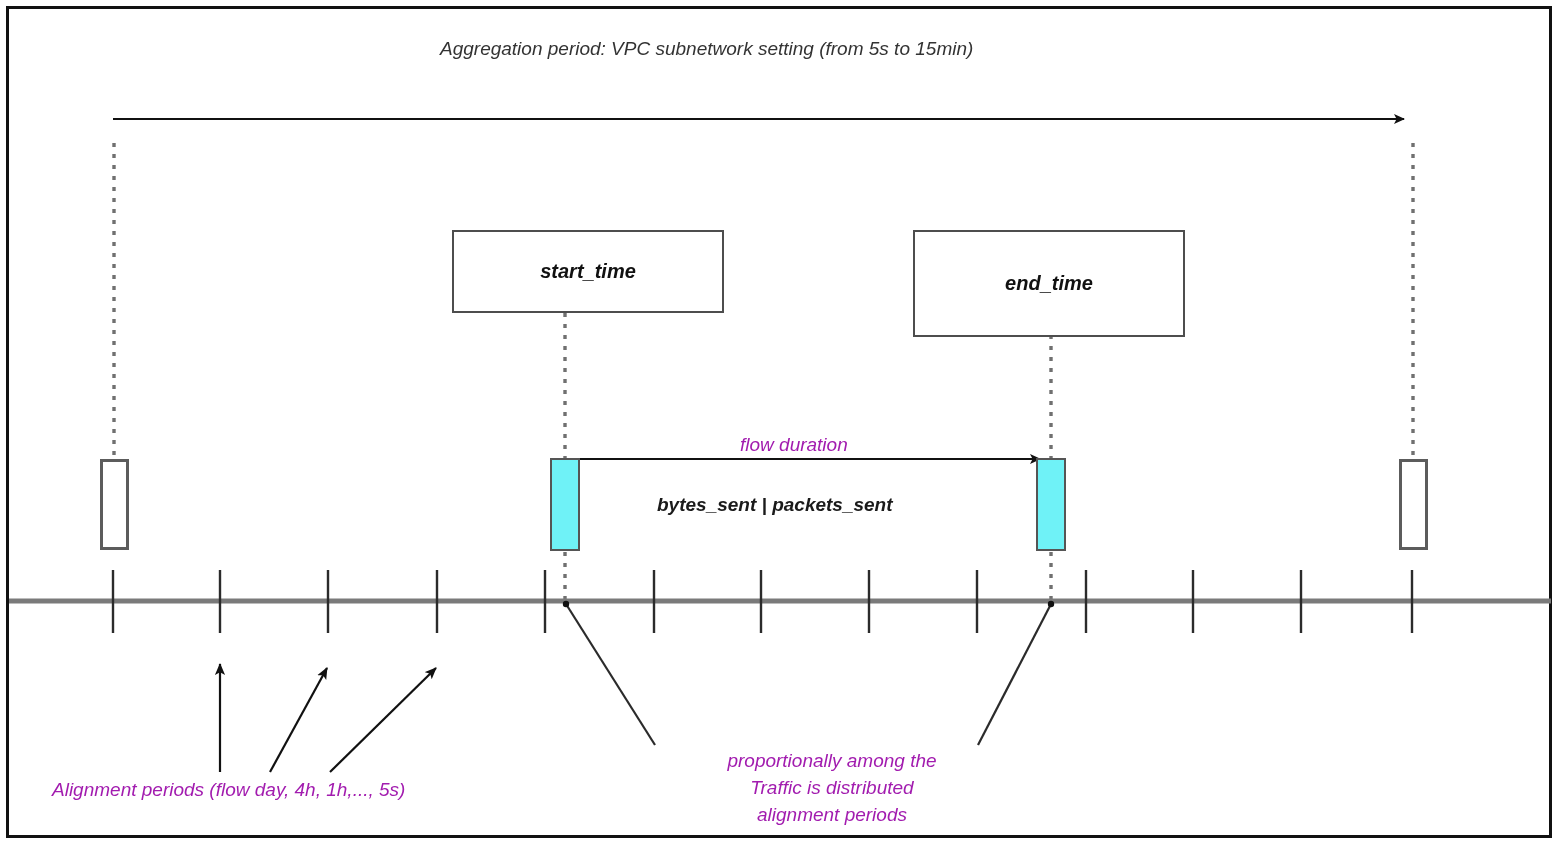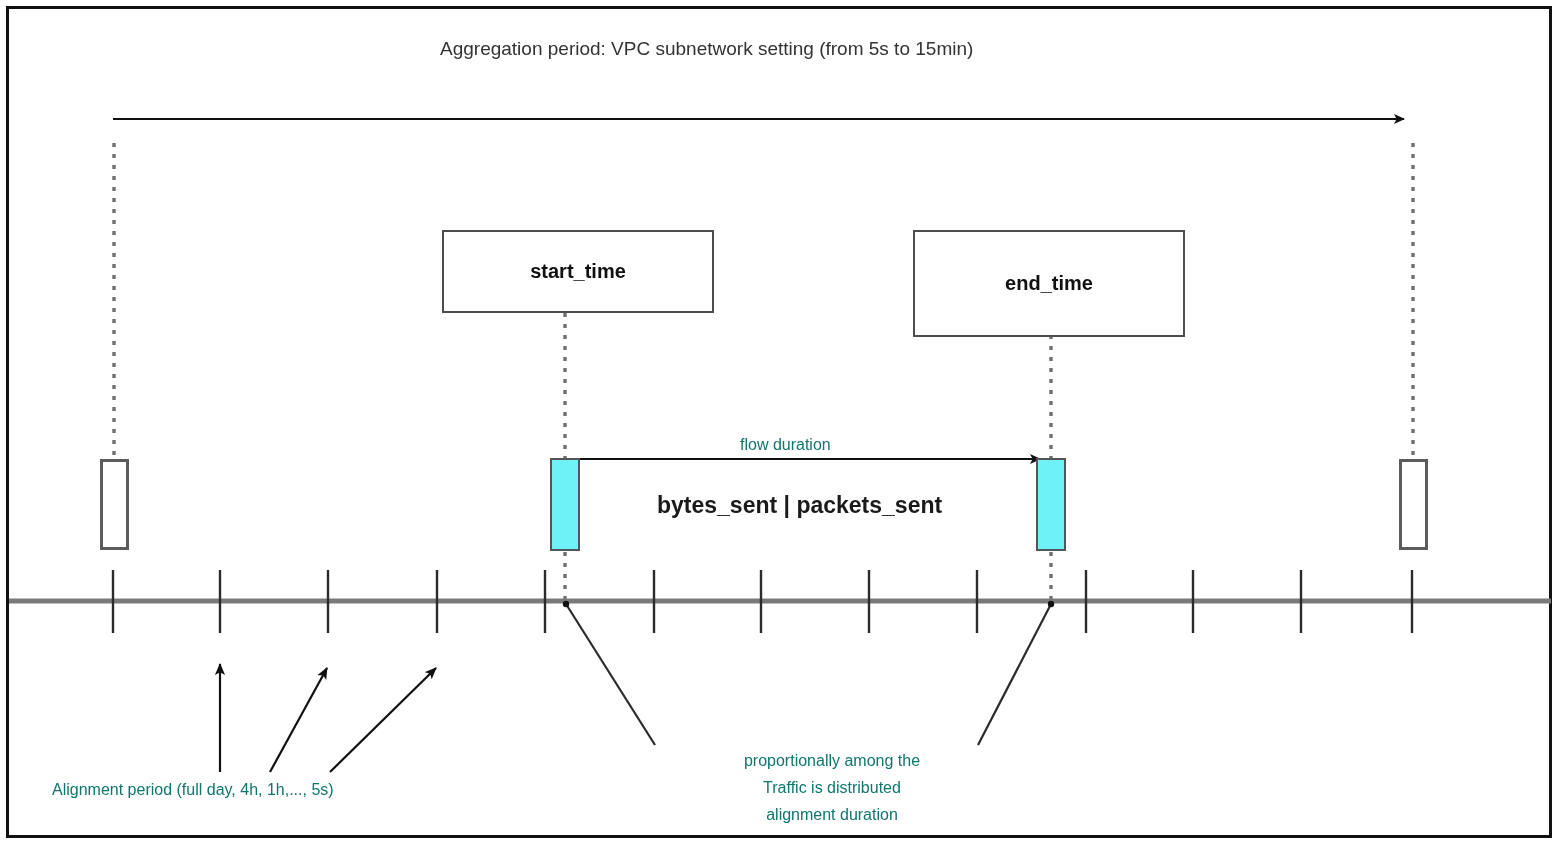--- a/index.html
+++ b/index.html
@@ -9,20 +9,21 @@
   }
   body {
     font-family: "Liberation Sans", sans-serif;
   }
   #canvas {
     position: relative;
     width: 1560px;
     height: 846px;
     background: #ffffff;
     overflow: hidden;
+    font-style: italic;
   }
   #frame {
     position: absolute;
     left: 6px;
     top: 6px;
     width: 1546px;
     height: 832px;
     border: 3px solid #111111;
     box-sizing: border-box;
     background: #ffffff;
@@ -30,22 +31,22 @@
   svg.layer {
     position: absolute;
     left: 0;
     top: 0;
     width: 1560px;
     height: 846px;
     pointer-events: none;
   }
   .lbl {
     position: absolute;
-    color: #0f766e;
-    font-size: 16px;
+    color: #a21caf;
+    font-size: 19px;
     line-height: 26px;
     white-space: nowrap;
   }
   .lbl-bold {
     font-weight: bold;
     color: #1a1a1a;
   }
   .title-lbl {
     font-size: 19px;
     color: #333333;
@@ -151,38 +152,38 @@
 
     <g>
       <line x1="220" y1="772" x2="220" y2="664" stroke="#111111" stroke-width="2.2" marker-end="url(#arrowUp)"></line>
       <line x1="270" y1="772" x2="327" y2="668" stroke="#111111" stroke-width="2.2" marker-end="url(#arrowUp)"></line>
       <line x1="330" y1="772" x2="436" y2="668" stroke="#111111" stroke-width="2.2" marker-end="url(#arrowUp)"></line>
     </g>
   </svg>
 
   <div class="lbl title-lbl" style="left:440px; top:36px;">Aggregation period: VPC subnetwork setting (from 5s to 15min)</div>
 
-  <div class="evt-box" style="left:442px; top:230px; width:272px; height:83px;">
+  <div class="evt-box" style="left:452px; top:230px; width:272px; height:83px;">
     <span>start_time</span>
   </div>
 
   <div class="evt-box" style="left:913px; top:230px; width:272px; height:107px;">
     <span>end_time</span>
   </div>
 
   <div class="bar-white" style="left:100px; top:459px; width:29px; height:91px;"></div>
   <div class="bar-white" style="left:1399px; top:459px; width:29px; height:91px;"></div>
 
   <div class="bar-cyan" style="left:550px; top:458px; width:30px; height:93px;"></div>
   <div class="bar-cyan" style="left:1036px; top:458px; width:30px; height:93px;"></div>
 
   <div class="lbl" style="left:740px; top:432px;">flow duration</div>
 
-  <div class="lbl lbl-bold" style="left:657px; top:492px; font-size:23px;">bytes_sent | packets_sent</div>
+  <div class="lbl lbl-bold" style="left:657px; top:492px; font-size:19px;">bytes_sent | packets_sent</div>
 
-  <div class="lbl" style="left:52px; top:777px;">Alignment period (full day, 4h, 1h,..., 5s)</div>
+  <div class="lbl" style="left:52px; top:777px;">Alignment periods (flow day, 4h, 1h,..., 5s)</div>
 
   <div class="lbl multiline" style="left:706px; top:747px; width:252px; white-space:normal;">
     <div>proportionally among the</div>
     <div>Traffic is distributed</div>
-    <div>alignment duration</div>
+    <div>alignment periods</div>
   </div>
 </div>
 
 </body></html>

